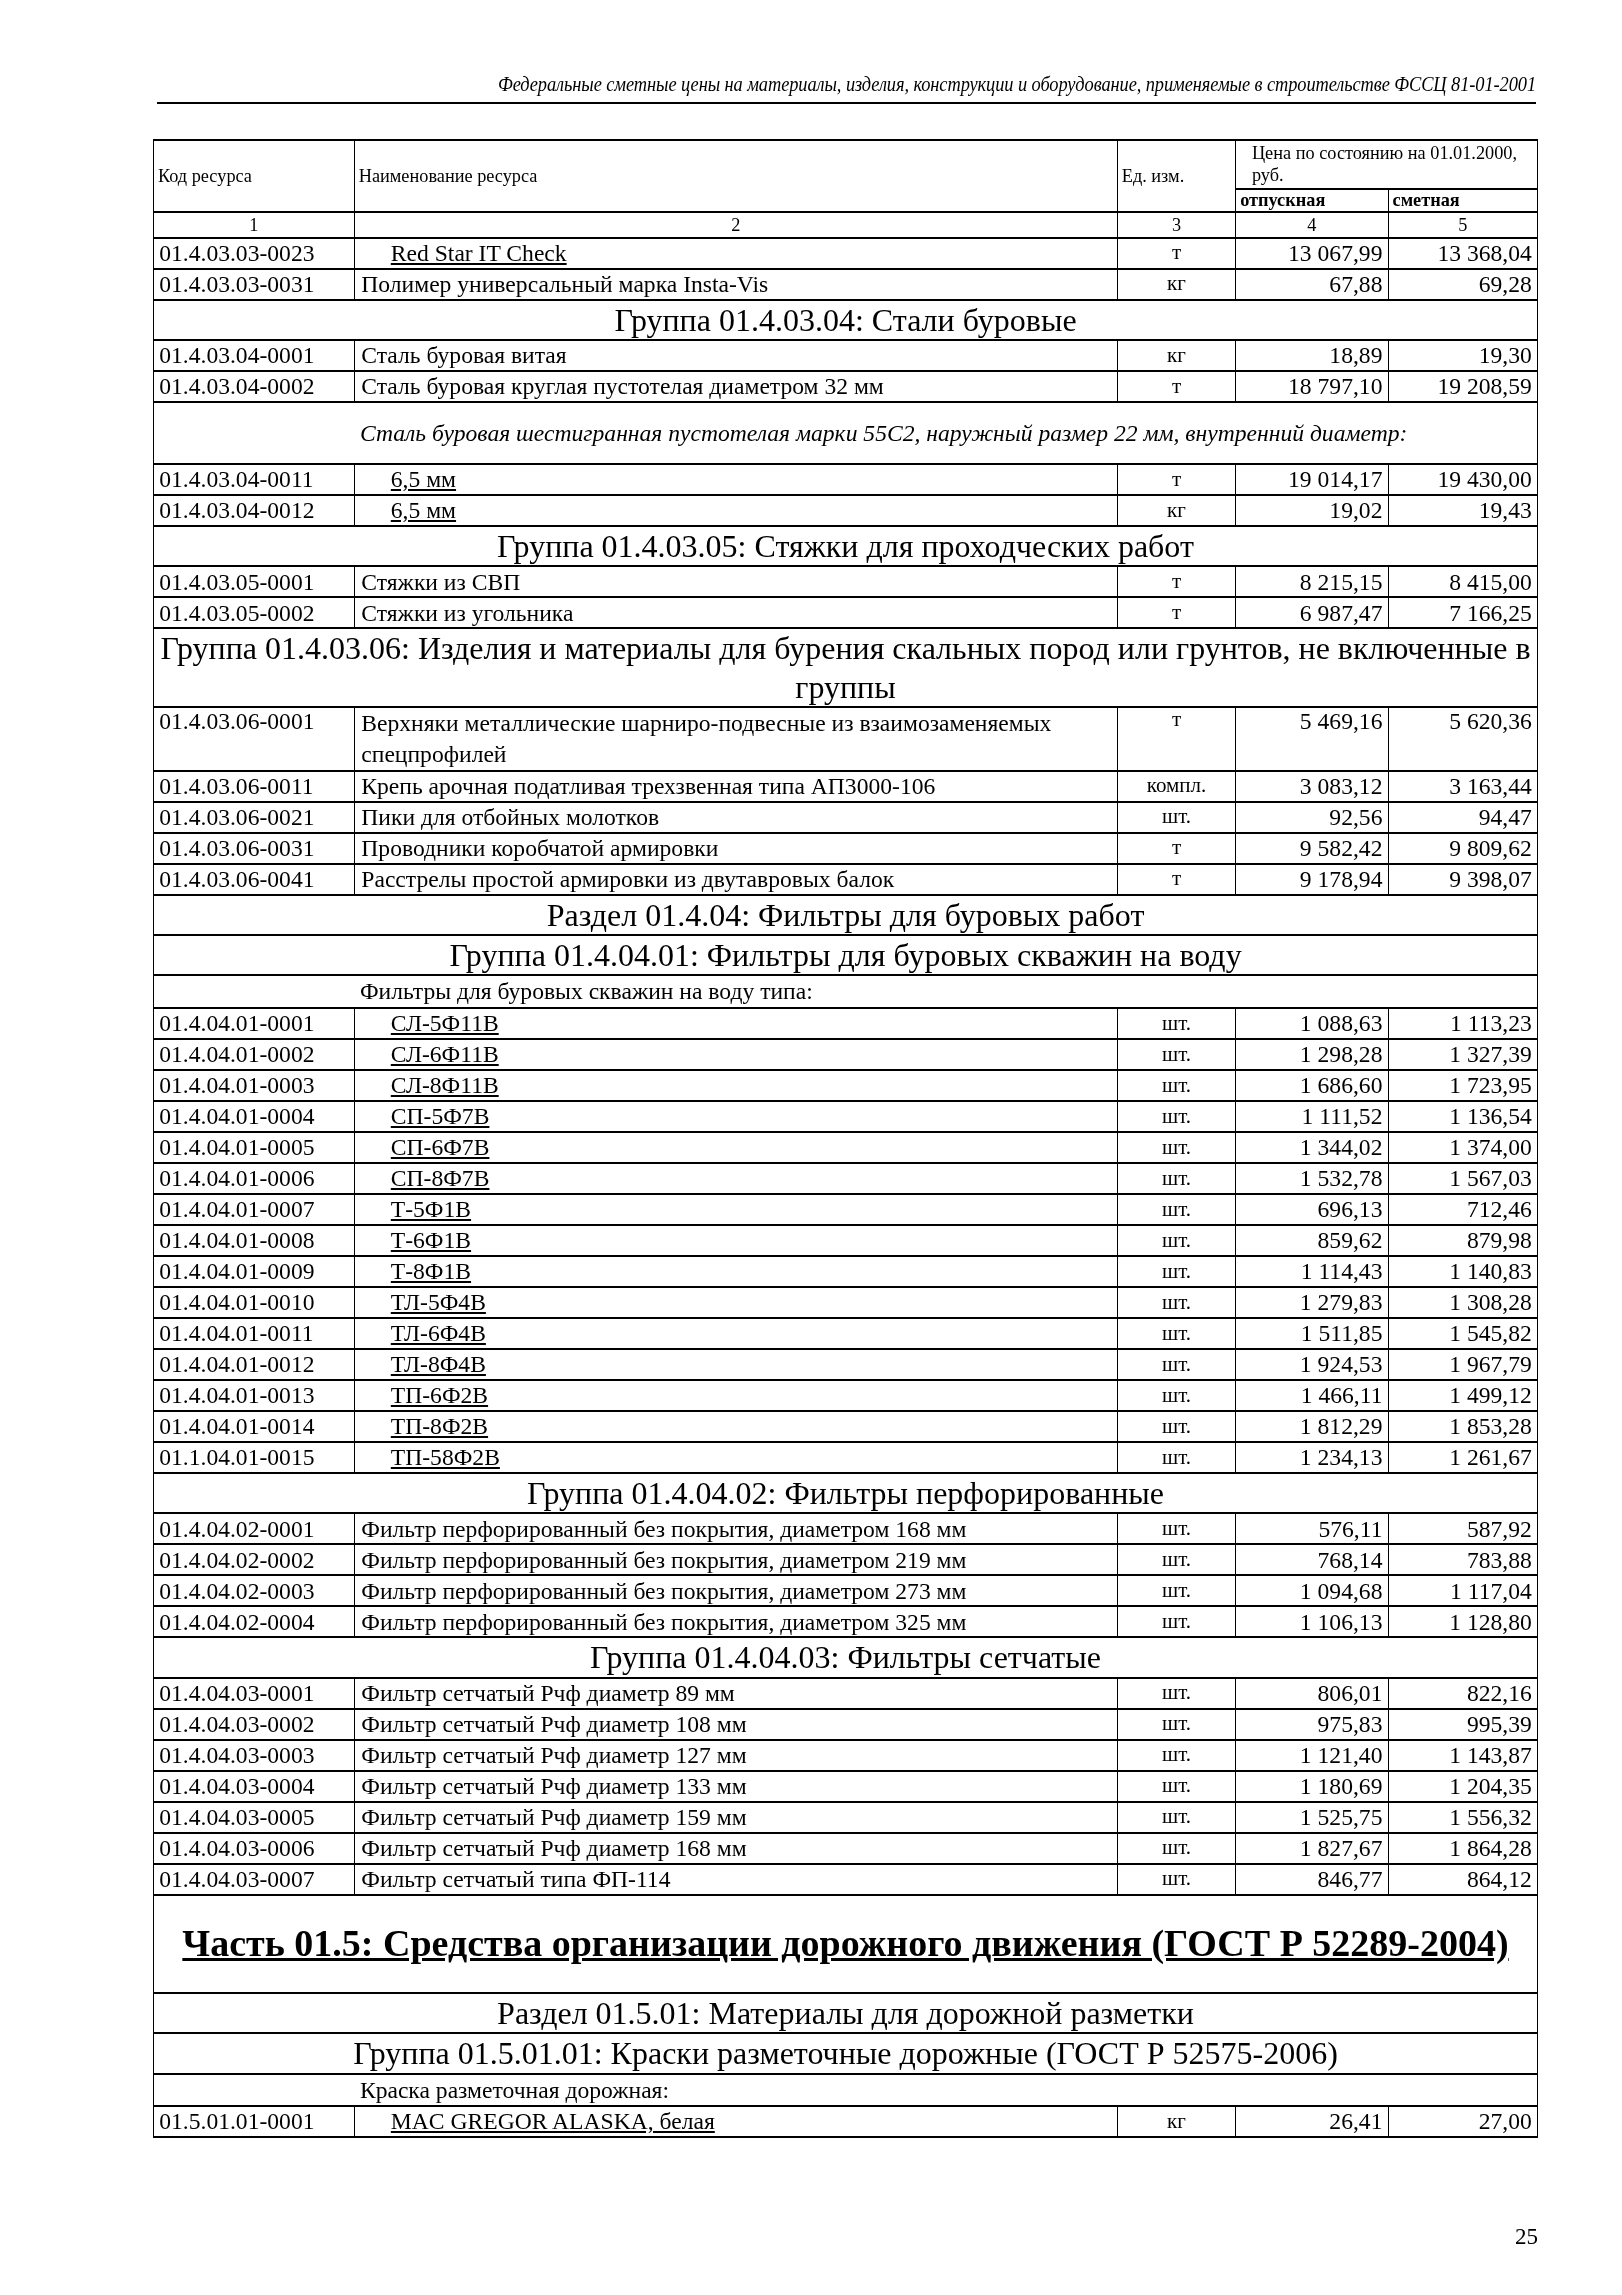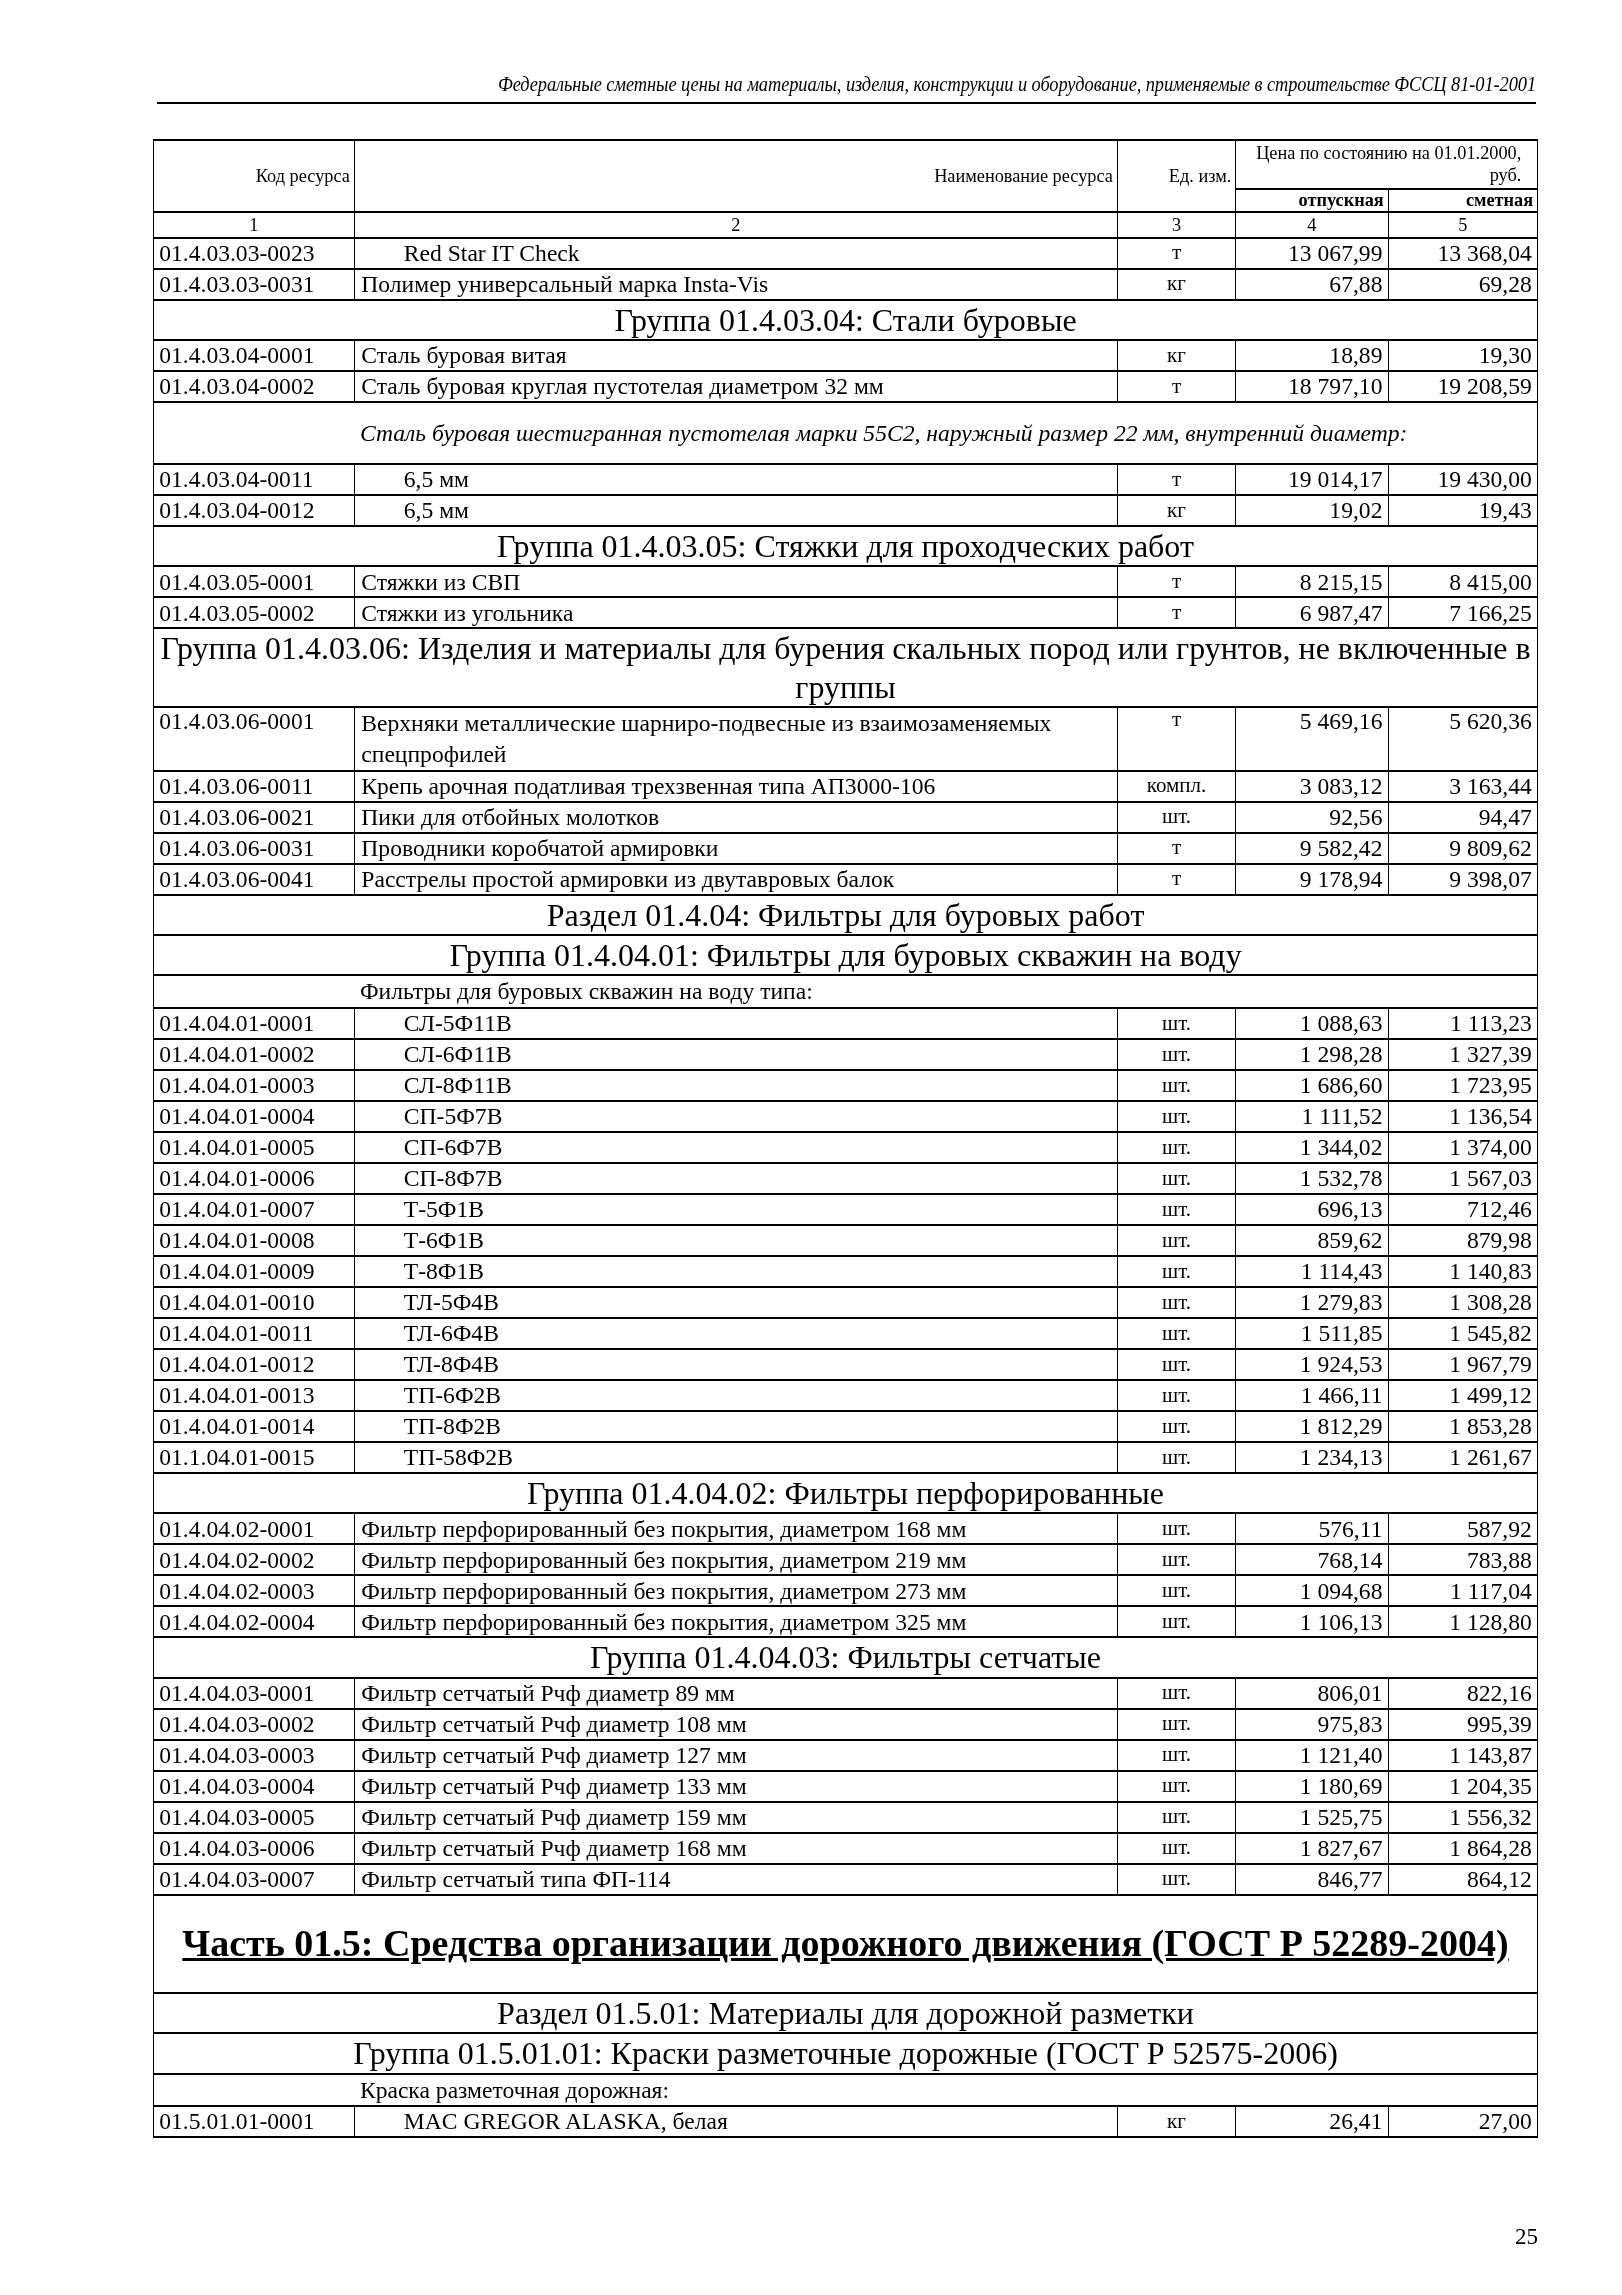--- a/index.html
+++ b/index.html
@@ -20,33 +20,33 @@
     position: absolute; left: 153px; top: 139px; width: 1385px;
     border-collapse: collapse; table-layout: fixed;
     font-size: 23.6px; line-height: 1.12;
   }
   table.price td, table.price th {
     border-left: 1.3px solid #000; border-right: 1.3px solid #000;
     border-top: 2.6px solid #000; border-bottom: 2.6px solid #000;
     padding: 0 3.9px; font-weight: normal; vertical-align: middle;
     overflow: hidden; white-space: nowrap;
   }
-  table.price th { font-size: 18.3px; text-align: right; }
+  table.price th { font-size: 18.3px; text-align: left; }
   .c1 { width: 195px; }
   .c2 { width: 741px; }
   .c3 { width: 115px; }
   .c4 { width: 148px; }
   .c5 { width: 145px; }
   tr.hdr1 th { height: 47px; }
   tr.hdr2 th { height: 21px; border-top-width: 2px; font-weight: bold; }
   tr.num td { height: 23.6px; font-size: 18.3px; text-align: center; }
   tr.item td { height: 29px; }
   tr.item td.code { text-align: left; padding-left: 5.2px; margin-left: 36px; }
   tr.item td.name { text-align: left; padding-left: 6.5px; }
-  tr.item td.name.indent { padding-left: 49px; }
+  tr.item td.name.indent { padding-left: 36px; text-decoration: underline; }
   tr.item td.unit { text-align: center; font-size: 21px; }
   tr.item td.price { text-align: right; padding-right: 5.2px; }
   tr.tall td { height: 60px; vertical-align: top; }
   tr.tall td.name { white-space: normal; line-height: 1.3; }
   tr.group td {
     text-align: center; font-weight: normal; font-size: 32px; height: 30px;
     white-space: normal; line-height: 1.2;
   }
   tr.group.wrap td { height: 63px; }
   tr.part td { text-align: center; font-weight: bold; font-size: 38px; height: 96px; white-space: normal; line-height: 1.25; padding: 0 13px; text-decoration: underline; }

